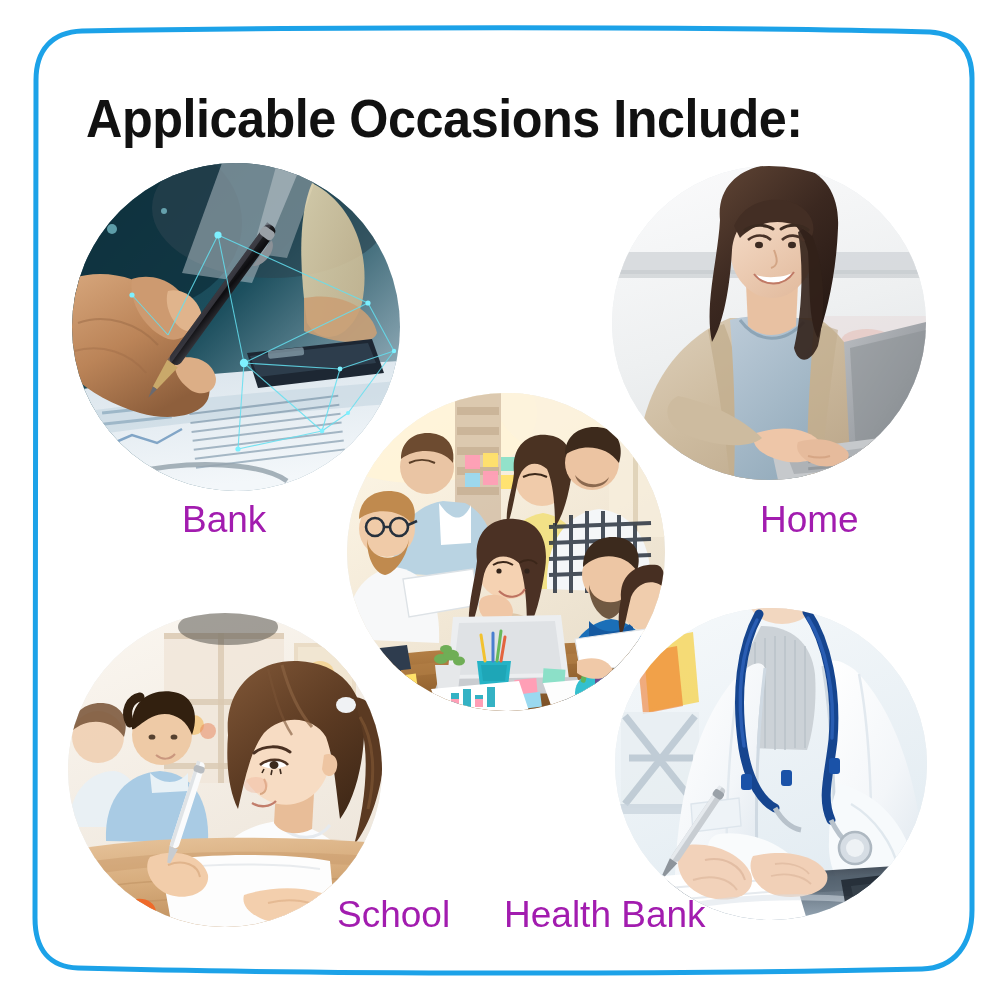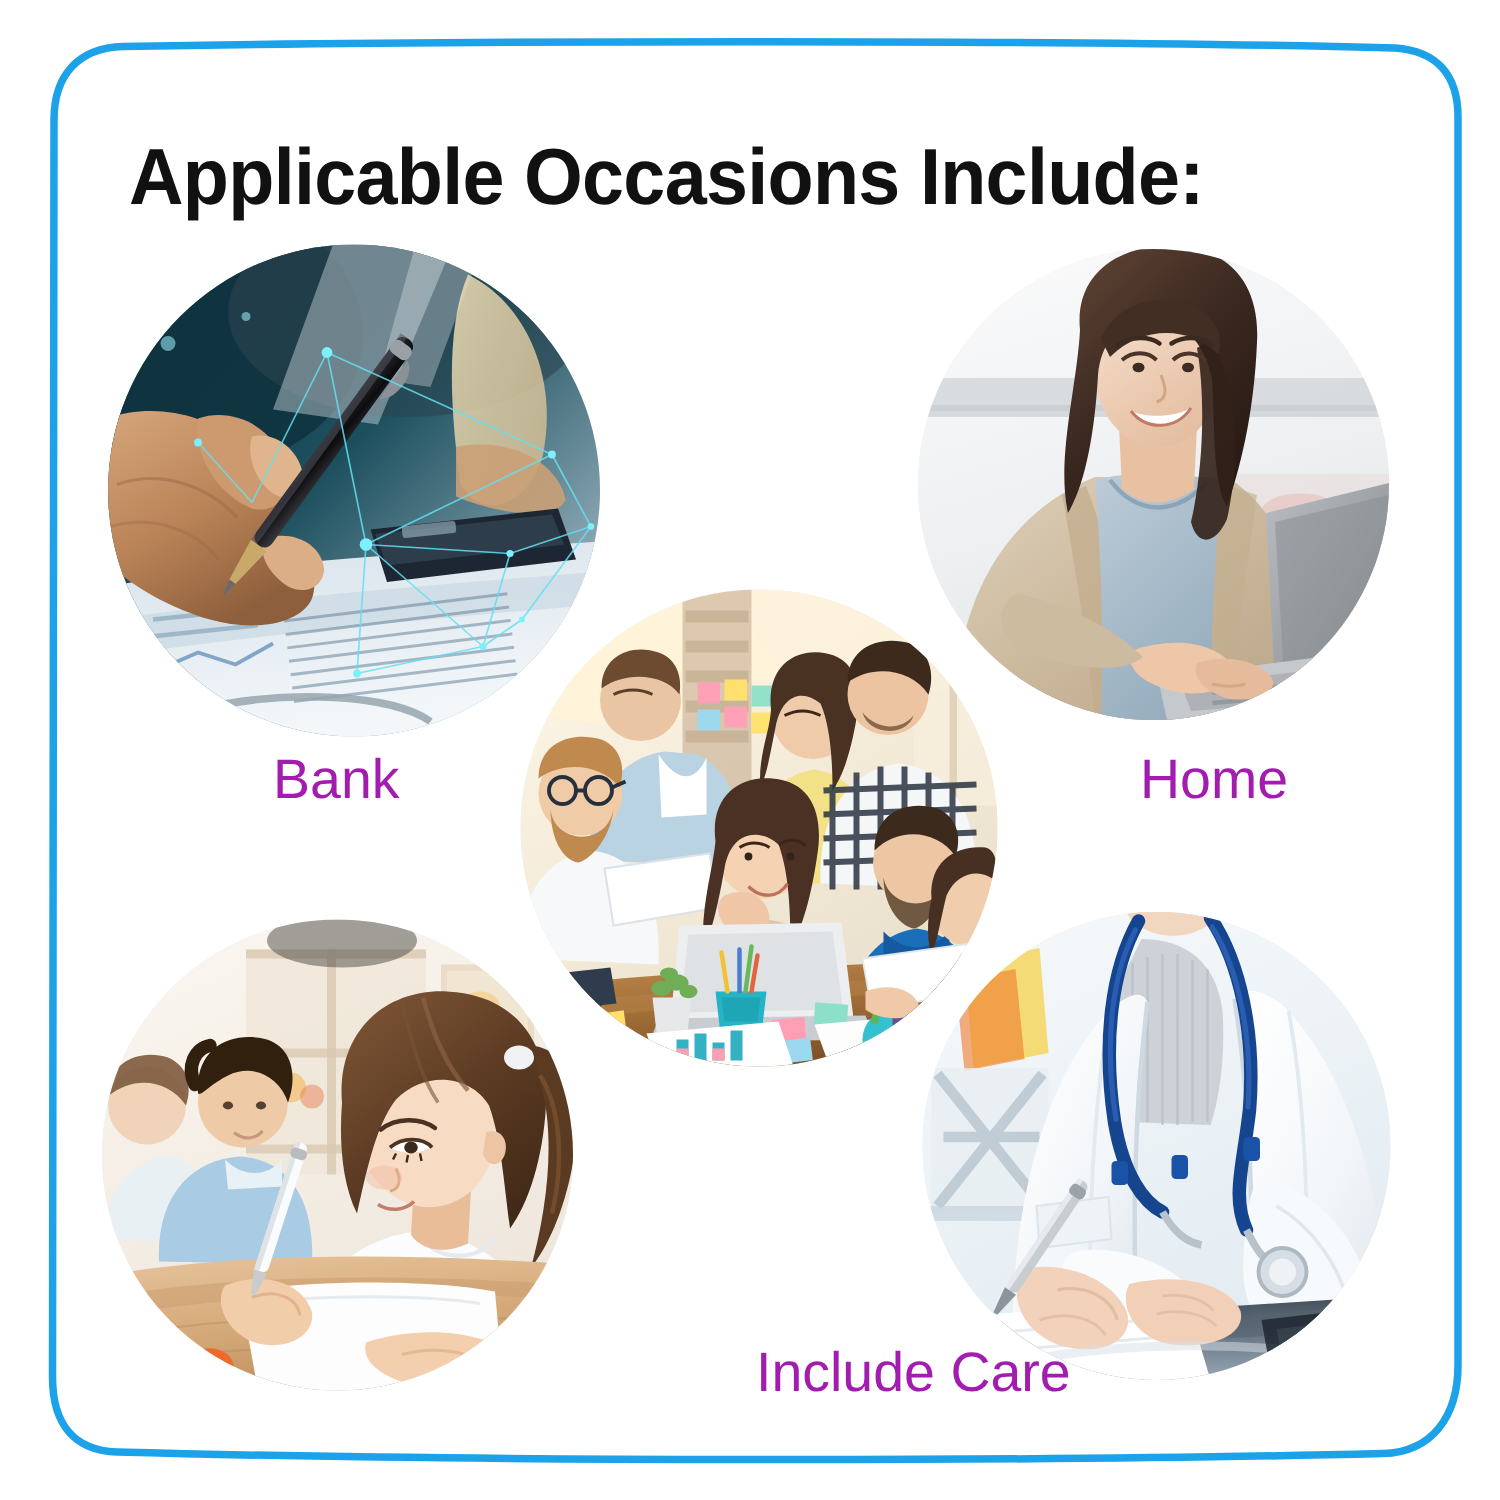--- a/index.html
+++ b/index.html
@@ -561,20 +561,21 @@
 
       <path d="M176 282 C212 270, 256 274, 276 292 C282 306, 250 314, 216 312 C190 308, 172 296, 176 282 Z" fill="#f3cfad"></path>
       <path d="M200 290 C222 284, 246 288, 256 298" stroke="#dcab82" stroke-width="2" fill="none" opacity="0.6"></path>
 
       <path d="M18 268 C26 260, 40 262, 42 272 C44 282, 30 288, 22 282 C16 278, 14 272, 18 268 Z" fill="#8fd46a"></path>
       <path d="M22 290 C32 282, 48 284, 50 294 C52 304, 36 310, 28 304 C22 300, 18 294, 22 290 Z" fill="#f5d94a"></path>
       <path d="M58 290 C70 282, 86 286, 88 298 C90 310, 72 316, 62 308 C56 302, 54 294, 58 290 Z" fill="#ef6a2a"></path>
       <path d="M48 310 C62 302, 82 306, 84 318 L46 318 Z" fill="#ef6a2a"></path>
     </svg>
   </div>
+  <div class="label" style="left:337px;top:894px;">School</div>
 
   <div class="circle" style="left:615px;top:608px;width:312px;height:312px;">
     <svg class="inner" viewBox="0 0 312 312" preserveAspectRatio="xMidYMid slice" xmlns="http://www.w3.org/2000/svg">
       <defs>
         <linearGradient id="hcBg" x1="0" y1="0" x2="0.4" y2="1">
           <stop offset="0%" stop-color="#f6f9fb"></stop>
           <stop offset="100%" stop-color="#e3ecf2"></stop>
         </linearGradient>
         <linearGradient id="hcCoat" x1="0.1" y1="0" x2="0.9" y2="1">
           <stop offset="0%" stop-color="#ffffff"></stop>
@@ -676,15 +677,15 @@
         <path d="M58 256 L67 256 L64 274 L61 274 Z" fill="#8d949b"></path>
         <rect x="57" y="172" width="11" height="8" rx="3" fill="#9aa1a8"></rect>
       </g>
 
       <path d="M66 300 C110 290, 180 286, 244 292" stroke="#d8e0e7" stroke-width="6" fill="none" opacity="0.5"></path>
 
       <path d="M226 272 L312 262 L312 300 L232 306 Z" fill="#1e2730" opacity="0.85"></path>
       <path d="M236 278 L306 270 L306 292 L240 298 Z" fill="#39454f" opacity="0.8"></path>
     </svg>
   </div>
-  <div class="label" style="left:504px;top:894px;">Include Care</div>
+  <div class="label" style="left:504px;top:894px;">Health Bank</div>
 
 </div>
 
 </body></html>

